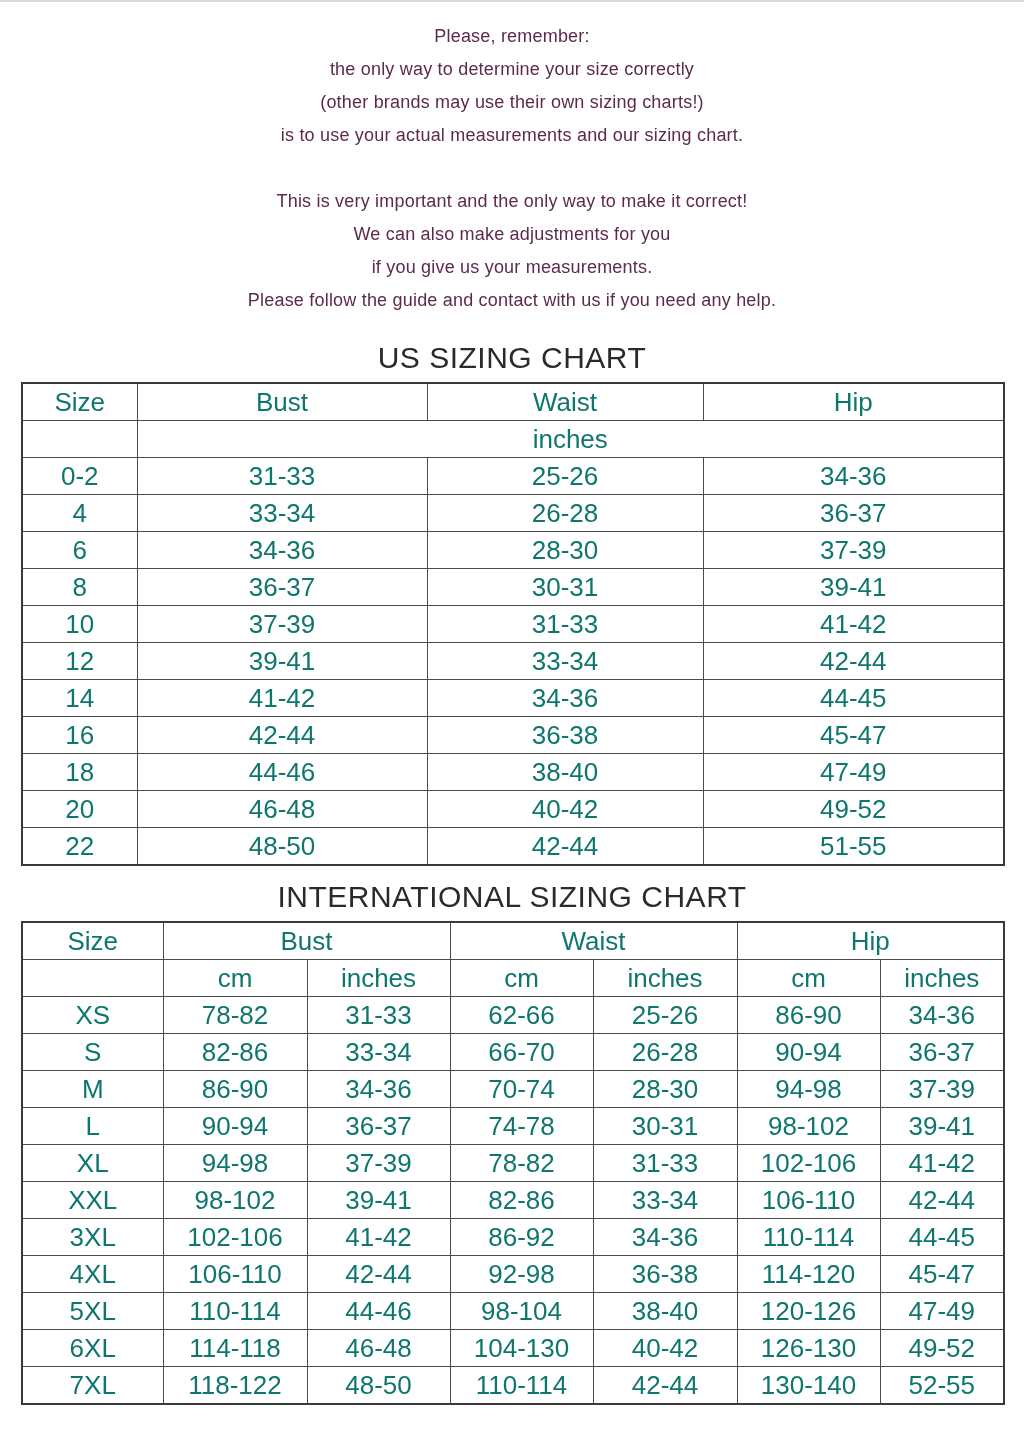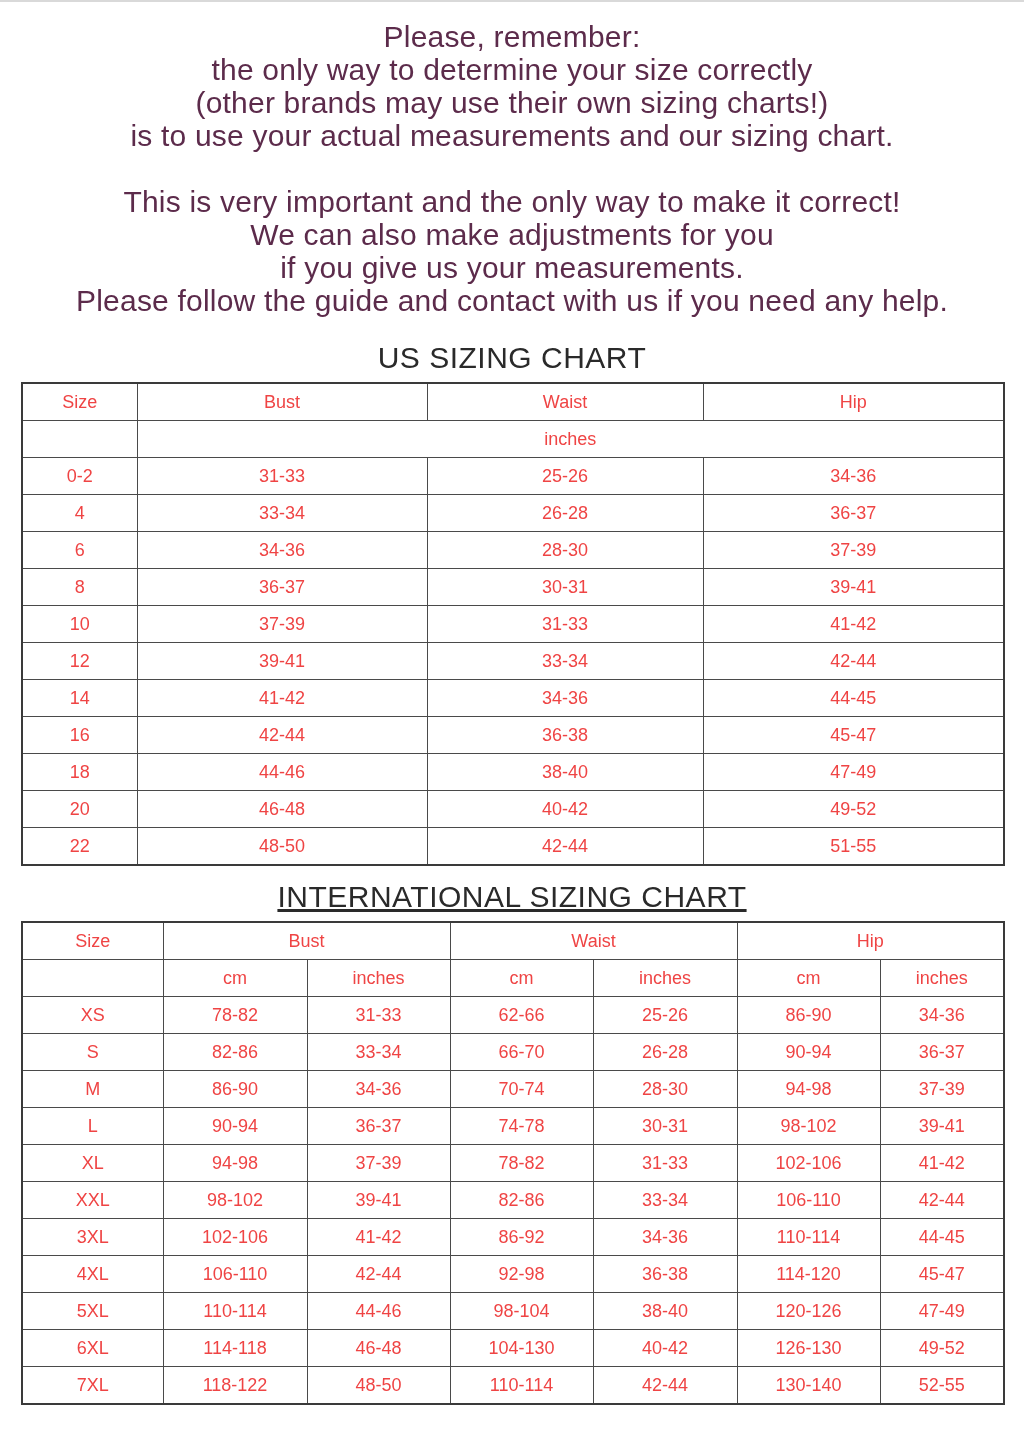--- a/index.html
+++ b/index.html
@@ -13,42 +13,42 @@
     font-family: "Liberation Sans", sans-serif;
     color: #1d1d1d;
     overflow: hidden;
     border-top: 2px solid #d9d9d9;
     box-sizing: border-box;
   }
   .intro {
     padding-top: 18px;
     text-align: center;
     color: #5c2b4b;
-    font-size: 30px;
+    font-size: 18px;
     line-height: 33px;
     letter-spacing: 0.2px;
   }
   .intro-gap { height: 33px; }
 
   .section-title {
     text-align: center;
     font-size: 30px;
     color: #2a2a2a;
     letter-spacing: 0.5px;
   }
   .us-title   { margin-top: 24px; margin-bottom: 7px; }
-  .intl-title { margin-top: 14px; margin-bottom: 7px; text-decoration: underline; }
+  .intl-title { margin-top: 14px; margin-bottom: 7px; }
 
   table.size-table {
     border-collapse: collapse;
     table-layout: fixed;
     margin-left: 21px;
     width: 982px;
-    font-size: 18px;
-    color: #ef4444;
+    font-size: 26px;
+    color: #0f766e;
     border: 2px solid #3a3a3a;
   }
   table.size-table th,
   table.size-table td {
     border: 1px solid #4a4a4a;
     height: 36px;
     text-align: center;
     vertical-align: middle;
     font-weight: normal;
     padding: 0;

